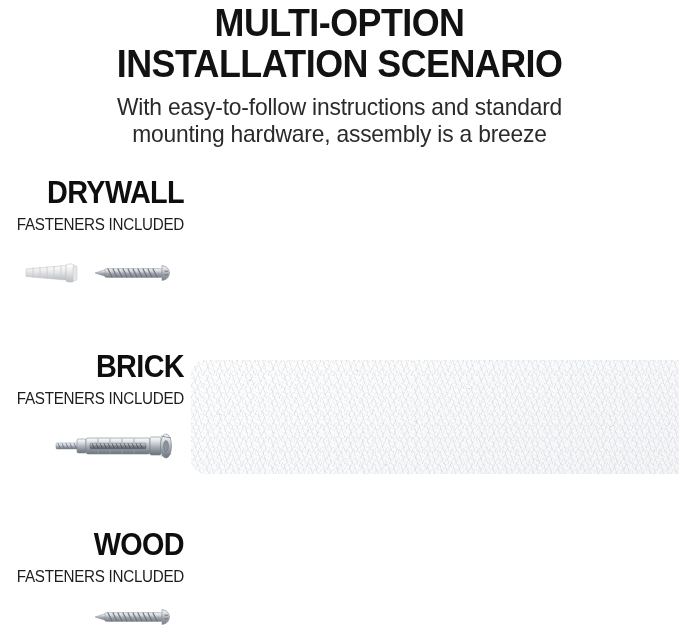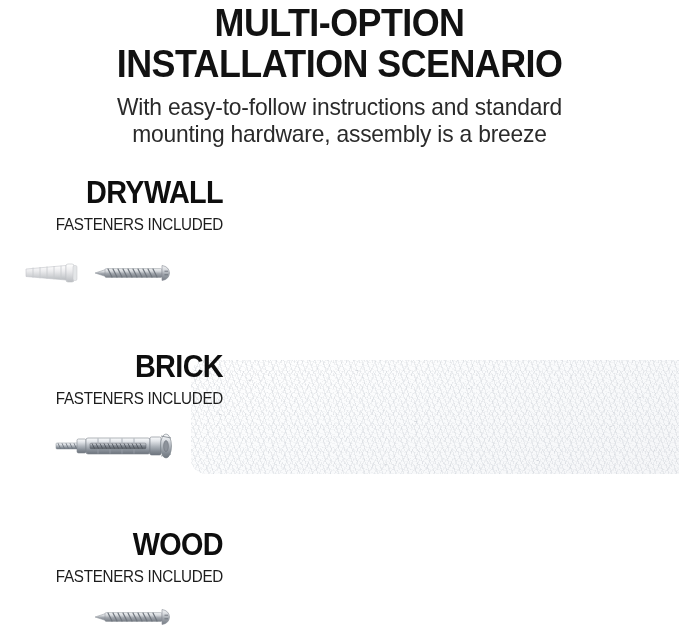--- a/index.html
+++ b/index.html
@@ -34,21 +34,20 @@
 
   
   .row{position:absolute; left:0; width:679px;}
   #row-drywall{top:176px; height:130px;}
   #row-brick  {top:350px; height:125px;}
   #row-wood   {top:528px; height:108px;}
 
   .labels{
     position:absolute; left:0; top:0; width:184px;
     text-align:right;
-    padding-left:39px;
   }
   .mat-name{
     font-family:"Liberation Sans", sans-serif;
     font-weight:700; color:#0e0e0e;
     font-size:31px; line-height:33px;
     letter-spacing:-0.7px;
     transform:scaleX(0.93); transform-origin:right top;
     margin:0;
   }
   .fasteners{

